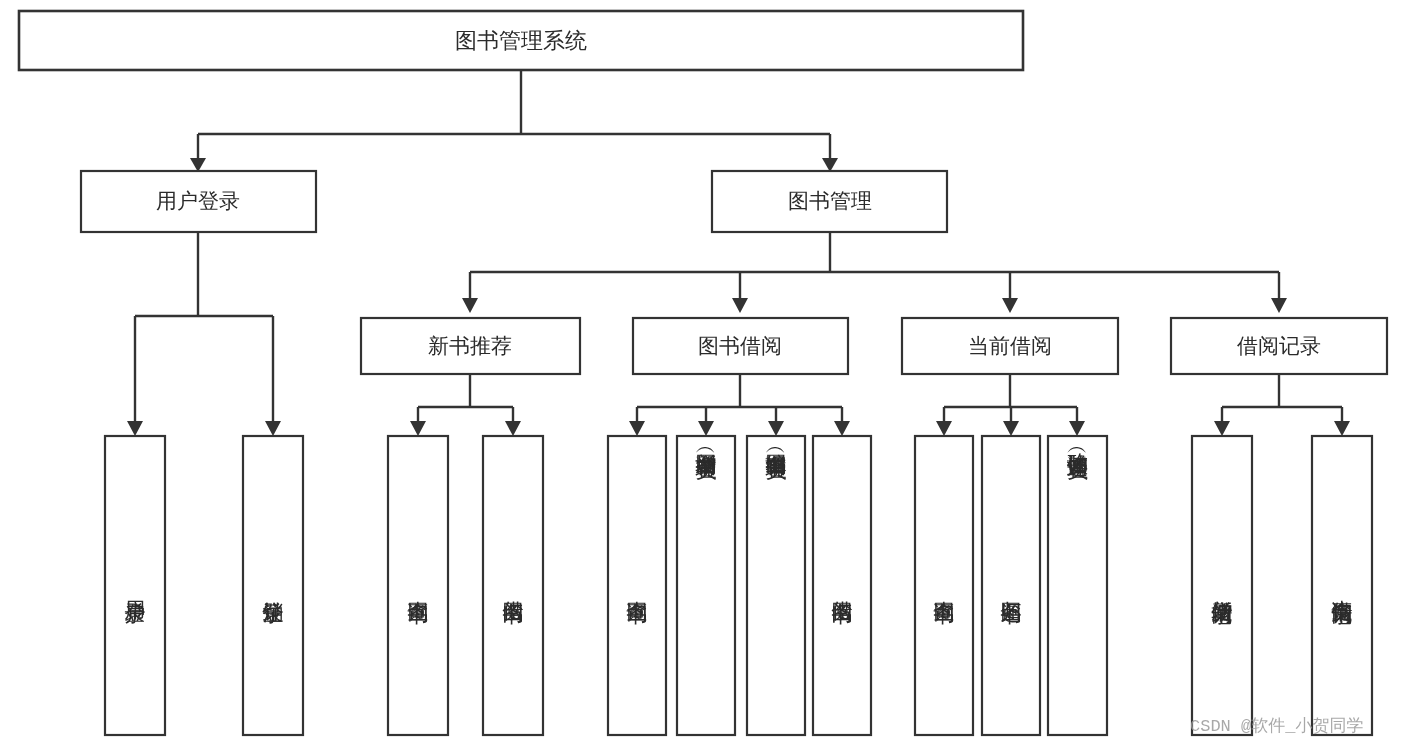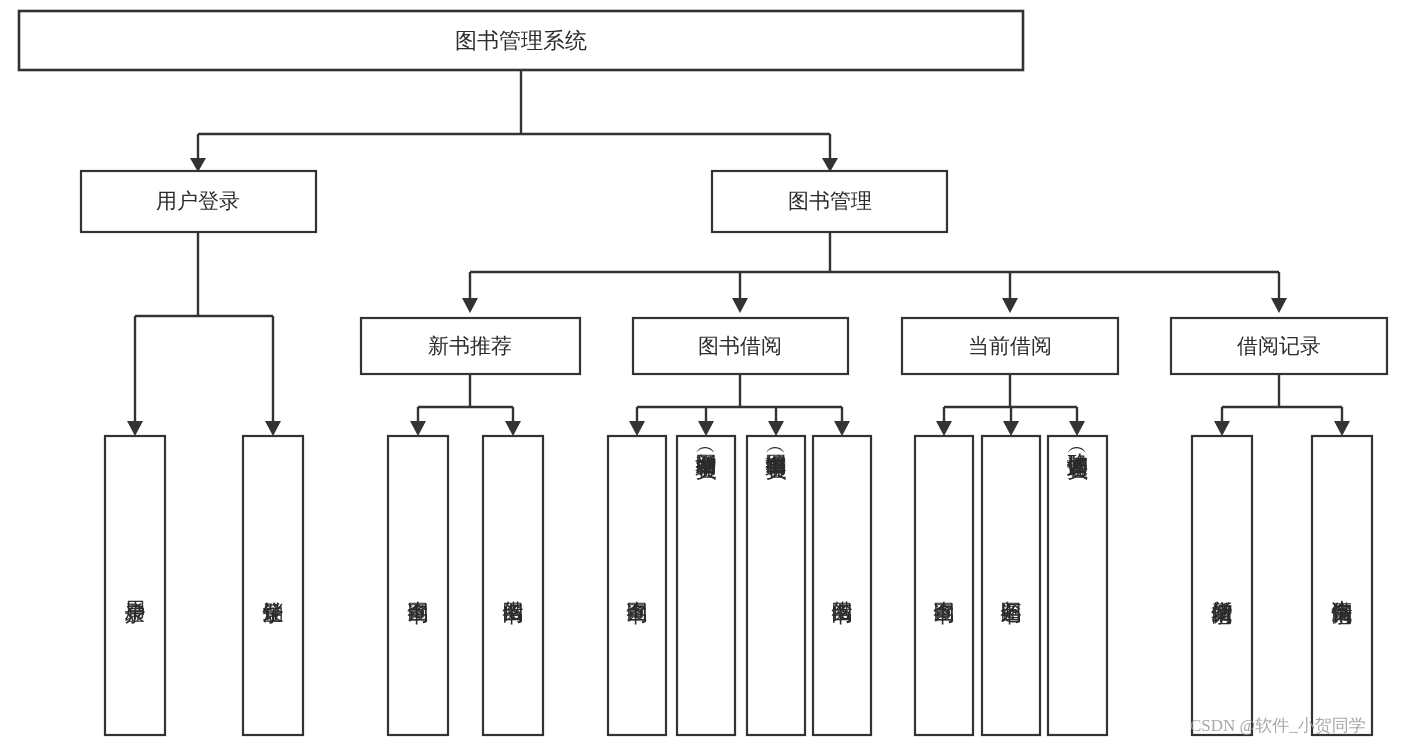--- a/index.html
+++ b/index.html
@@ -76,21 +76,21 @@
     line-height: 1.05;
     color: #2b2b2b;
     writing-mode: vertical-rl;
     text-orientation: upright;
     letter-spacing: 1px;
     white-space: nowrap;
     text-align: center;
   }
   .watermark {
     position: absolute;
-    font-family: Liberation Serif, serif;
+    font-family: Liberation Mono, monospace;
     font-size: 17px;
     color: #9a9a9a;
     white-space: nowrap;
     left: 1190px;
     top: 714px;
     opacity: 0.85;
     pointer-events: none;
   }
 </style>
 </head>

